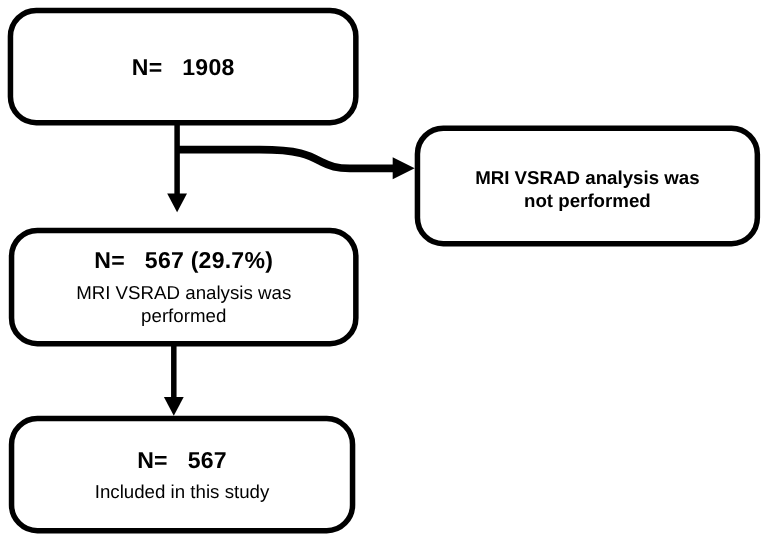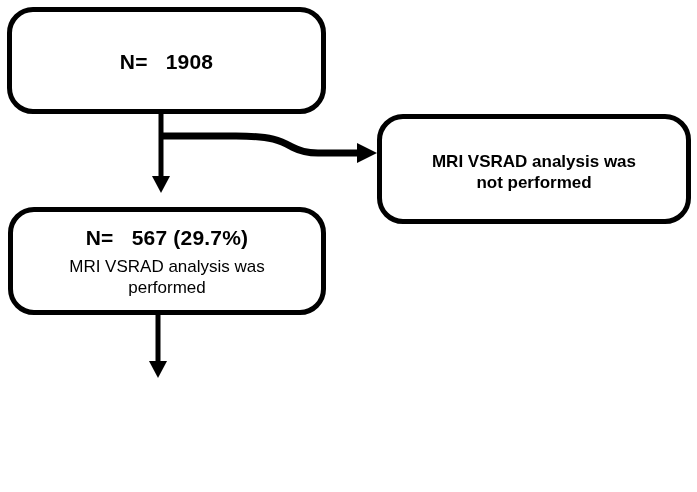--- a/index.html
+++ b/index.html
@@ -97,14 +97,18 @@
     <div class="node-sub bold">MRI VSRAD analysis was
 not performed</div>
   </div>
 
   <div class="node" id="box-middle">
     <div class="node-title">N=   567 (29.7%)</div>
     <div class="node-sub normal">MRI VSRAD analysis was
 performed</div>
   </div>
 
+  <div class="node" id="box-bottom">
+    <div class="node-title">N=   567</div>
+    <div class="node-sub normal">Included in this study</div>
+  </div>
 
 </div>
 
 </body></html>

